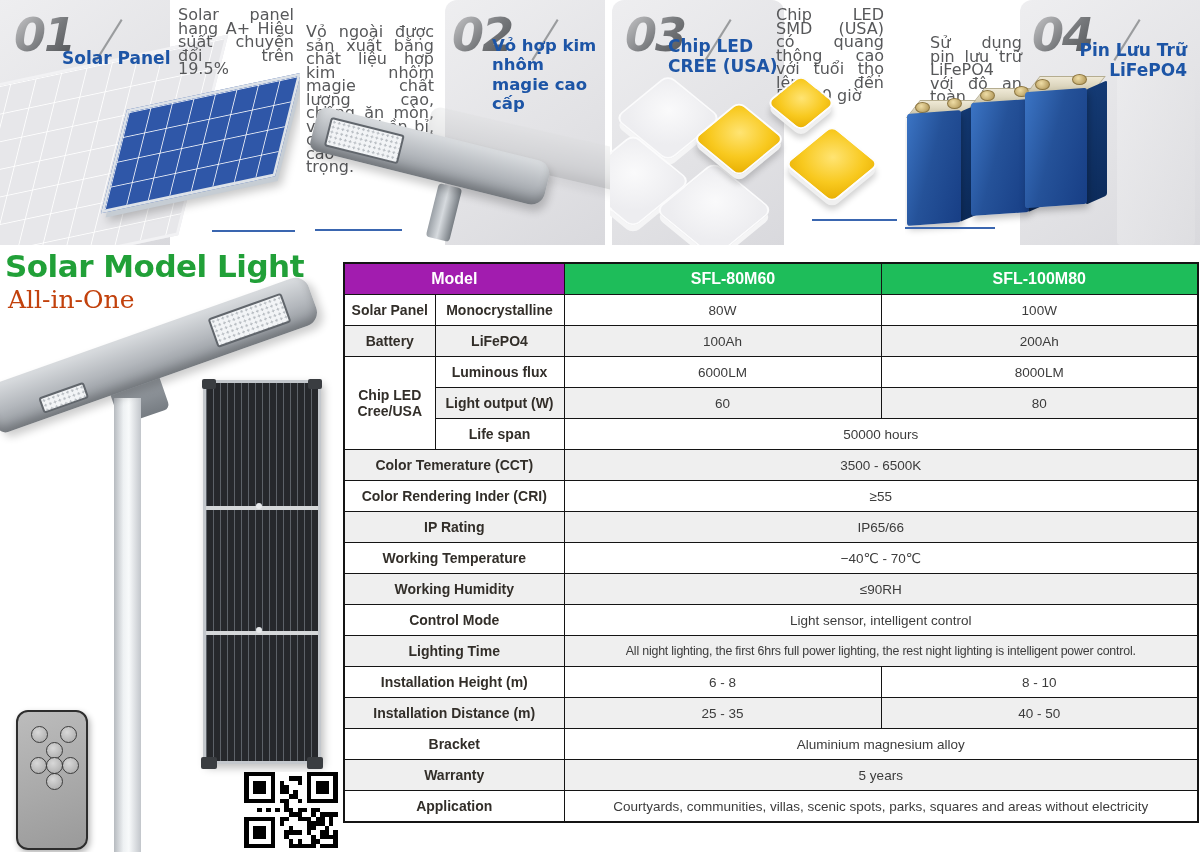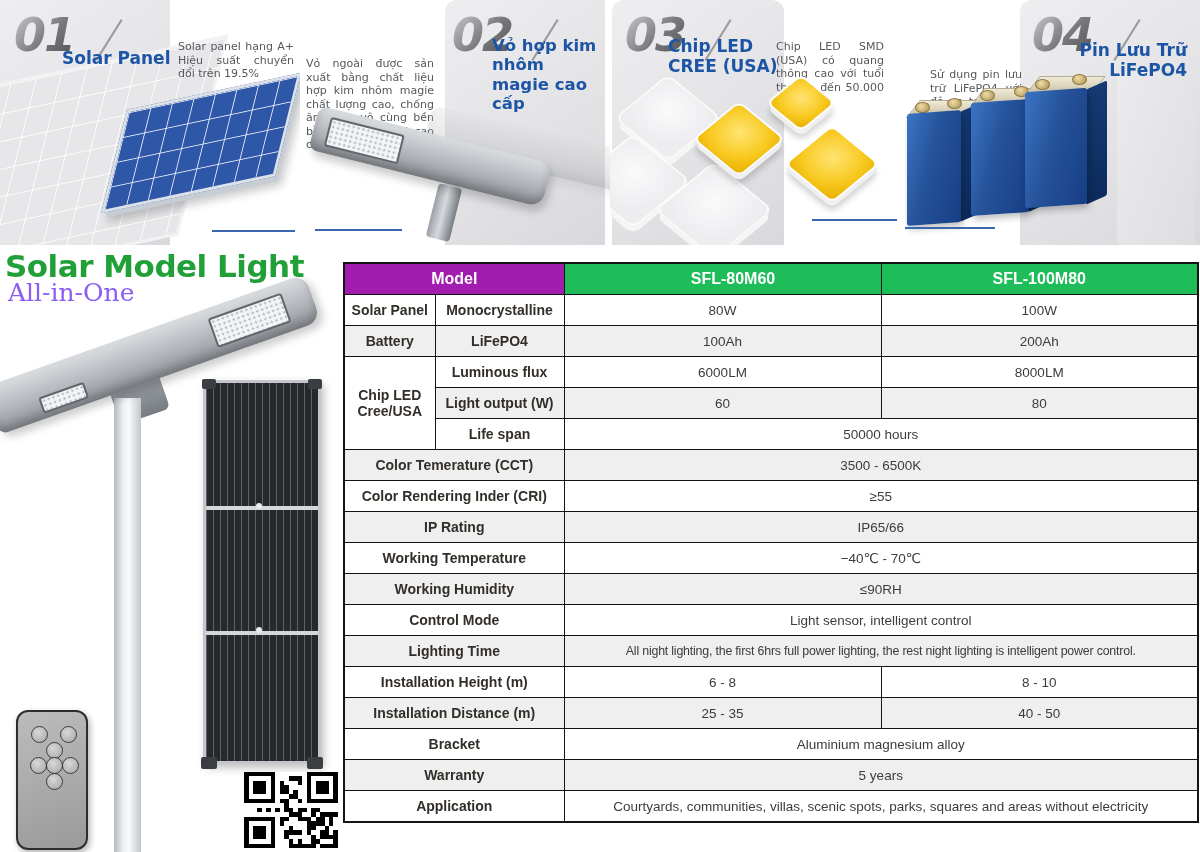--- a/index.html
+++ b/index.html
@@ -11,21 +11,21 @@
   .gray-half{position:absolute;top:0;height:245px;background:linear-gradient(145deg,#eeeef0 0%,#e2e2e5 60%,#d9d9dd 100%);}
   .rtl{border-top-left-radius:12px;} .rtr{border-top-right-radius:12px;}
   .numwrap{position:absolute;}
   .num{font-size:46px;font-weight:800;font-style:italic;color:#8a8c8e;line-height:1;letter-spacing:-2px;}
   @supports (-webkit-background-clip:text){
     .num{background:linear-gradient(135deg,#c2c2c4 10%,#77797c 55%,#55575a 90%);
          -webkit-background-clip:text;background-clip:text;color:transparent;}
   }
   .slash{position:absolute;width:2px;height:48px;background:#9a9c9e;transform:rotate(32deg);}
   .ftitle{position:absolute;color:#1d55a6;font-weight:bold;line-height:1.18;}
-  .fdesc{position:absolute;font-size:11px;line-height:13.5px;color:#57585a;text-align:justify;margin-top:32px;}
+  .fdesc{position:absolute;font-size:16px;line-height:13.5px;color:#57585a;text-align:justify;}
   .underline{position:absolute;height:2px;background:#3a66b0;}
 
   
   .bluepanel{position:absolute;transform:rotate(-12deg) skewX(-26deg);
     background-color:#2f57a8;
     background-image:linear-gradient(rgba(255,255,255,.85) 1px,transparent 1px),
                      linear-gradient(90deg,rgba(255,255,255,.85) 1px,transparent 1px);
     background-size:22px 23px;border:3px solid #dde2e8;
     box-shadow:5px 6px 0 -1px #c6cdd4,9px 10px 9px rgba(0,0,0,.22);}
   .fadepanel{position:absolute;transform:rotate(-12deg) skewX(-26deg);
@@ -179,21 +179,21 @@
       <div class="bat-top" style="left:7px;top:2px;width:64px;height:18px;"></div>
       <div class="terminal" style="left:10px;top:5px;"></div>
         <div class="terminal" style="left:47px;top:0px;"></div>
       <div class="bat-side" style="left:61px;top:11px;width:21px;height:115px;"></div>
       <div class="bat-front" style="left:0;top:16px;width:62px;height:116px;"></div>
     </div>
     <div class="underline" style="left: 0px; top: 227px; width: 90px; background: rgb(58, 102, 176);"></div>
   </div>
 
   <div class="big-title" style="left:5px;top:251px;color:#21a038;">Solar Model Light</div>
-  <div class="sub-title" style="left:8px;top:280px;color:#8b5cf6;">All-in-One</div>
+  <div class="sub-title" style="left:8px;top:287px;color:#c2410c;">All-in-One</div>
 
   <div class="mount" style="left:112px;top:372px;width:52px;height:46px;transform:rotate(-19deg);"></div>
   <div class="pole" style="left:114px;top:398px;width:27px;height:454px;"></div>
   <div class="lighthead" style="left:-8px;top:386px;width:340px;height:50px;transform:rotate(-19.5deg);transform-origin:left center;">
     <div class="ledwin" style="right:28px;top:10px;width:74px;height:27px;"></div>
     <div class="ledwin" style="left:48px;bottom:5px;width:44px;height:13px;"></div>
   </div>
 
   <div class="vpanel" style="left:203px;top:380px;width:112px;height:378px;">
     <div class="vcap" style="left:-4px;top:-4px;width:14px;height:10px;"></div>

